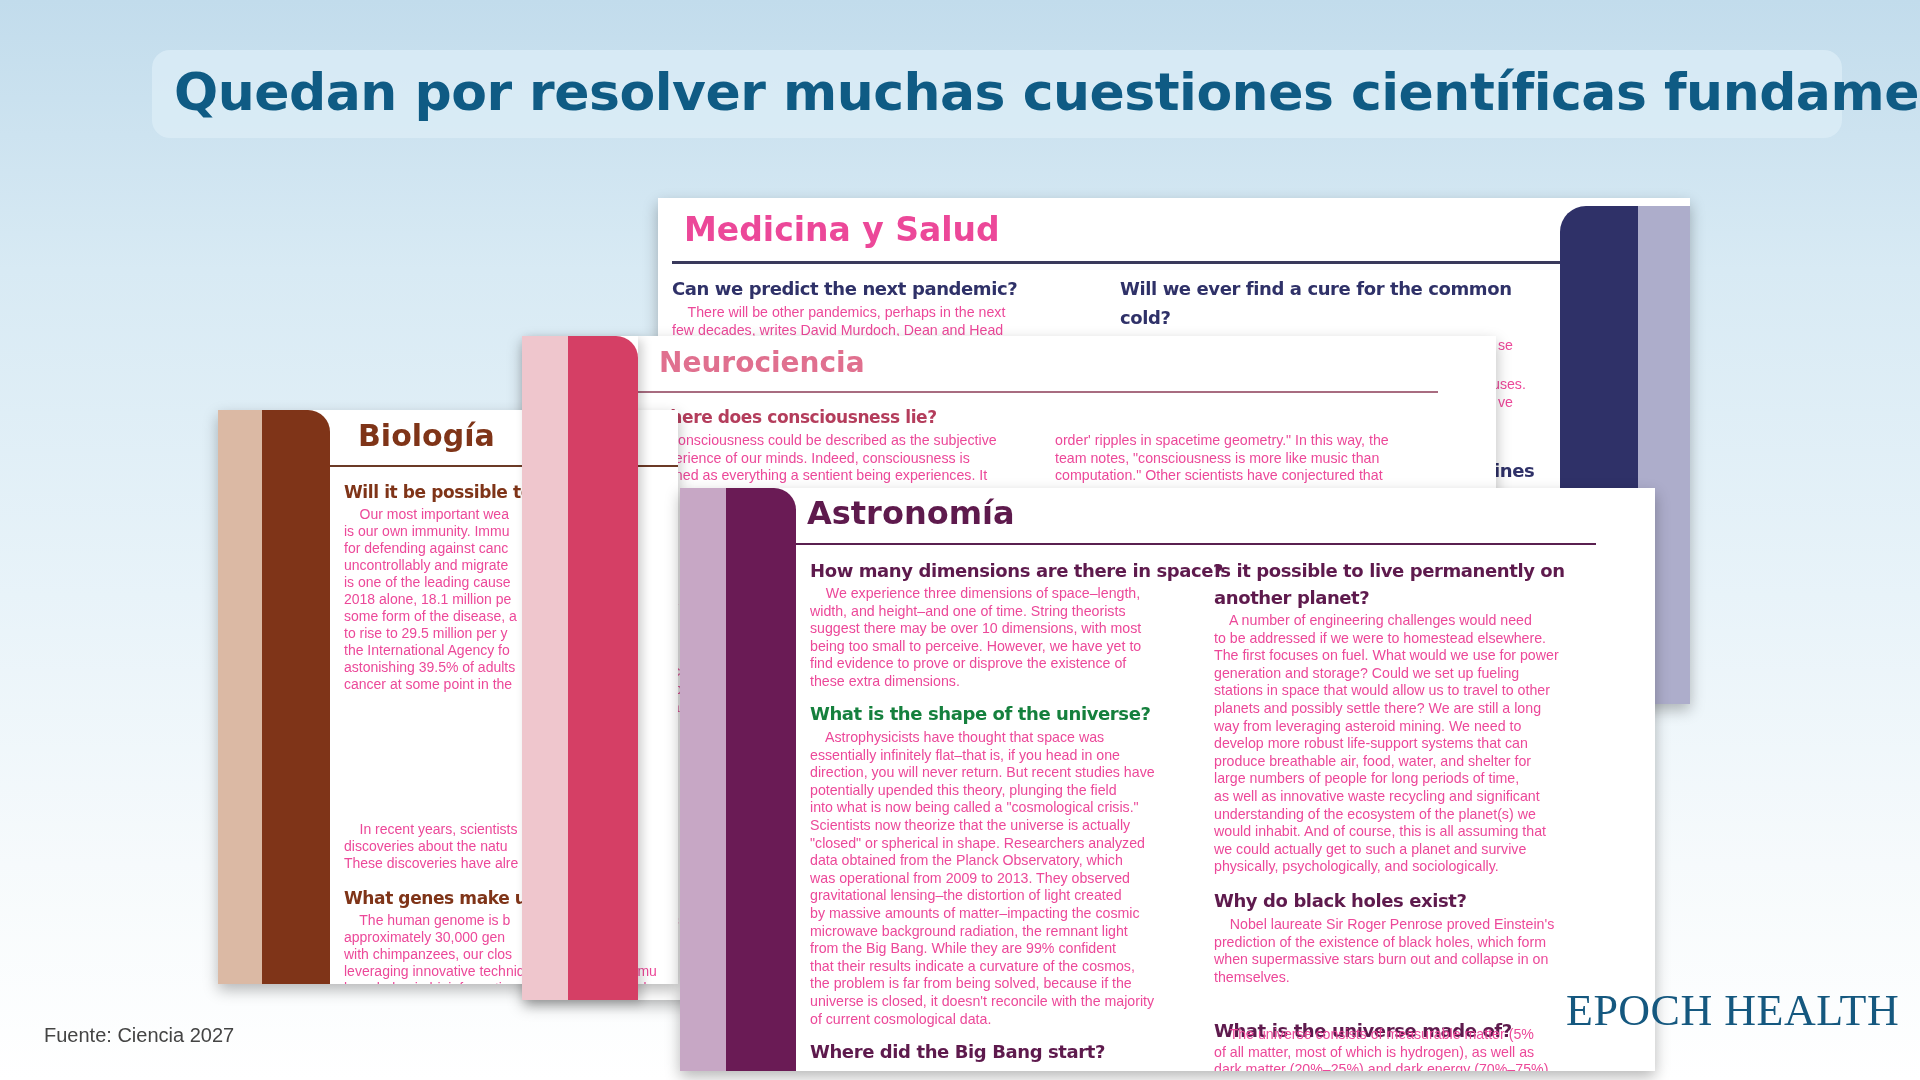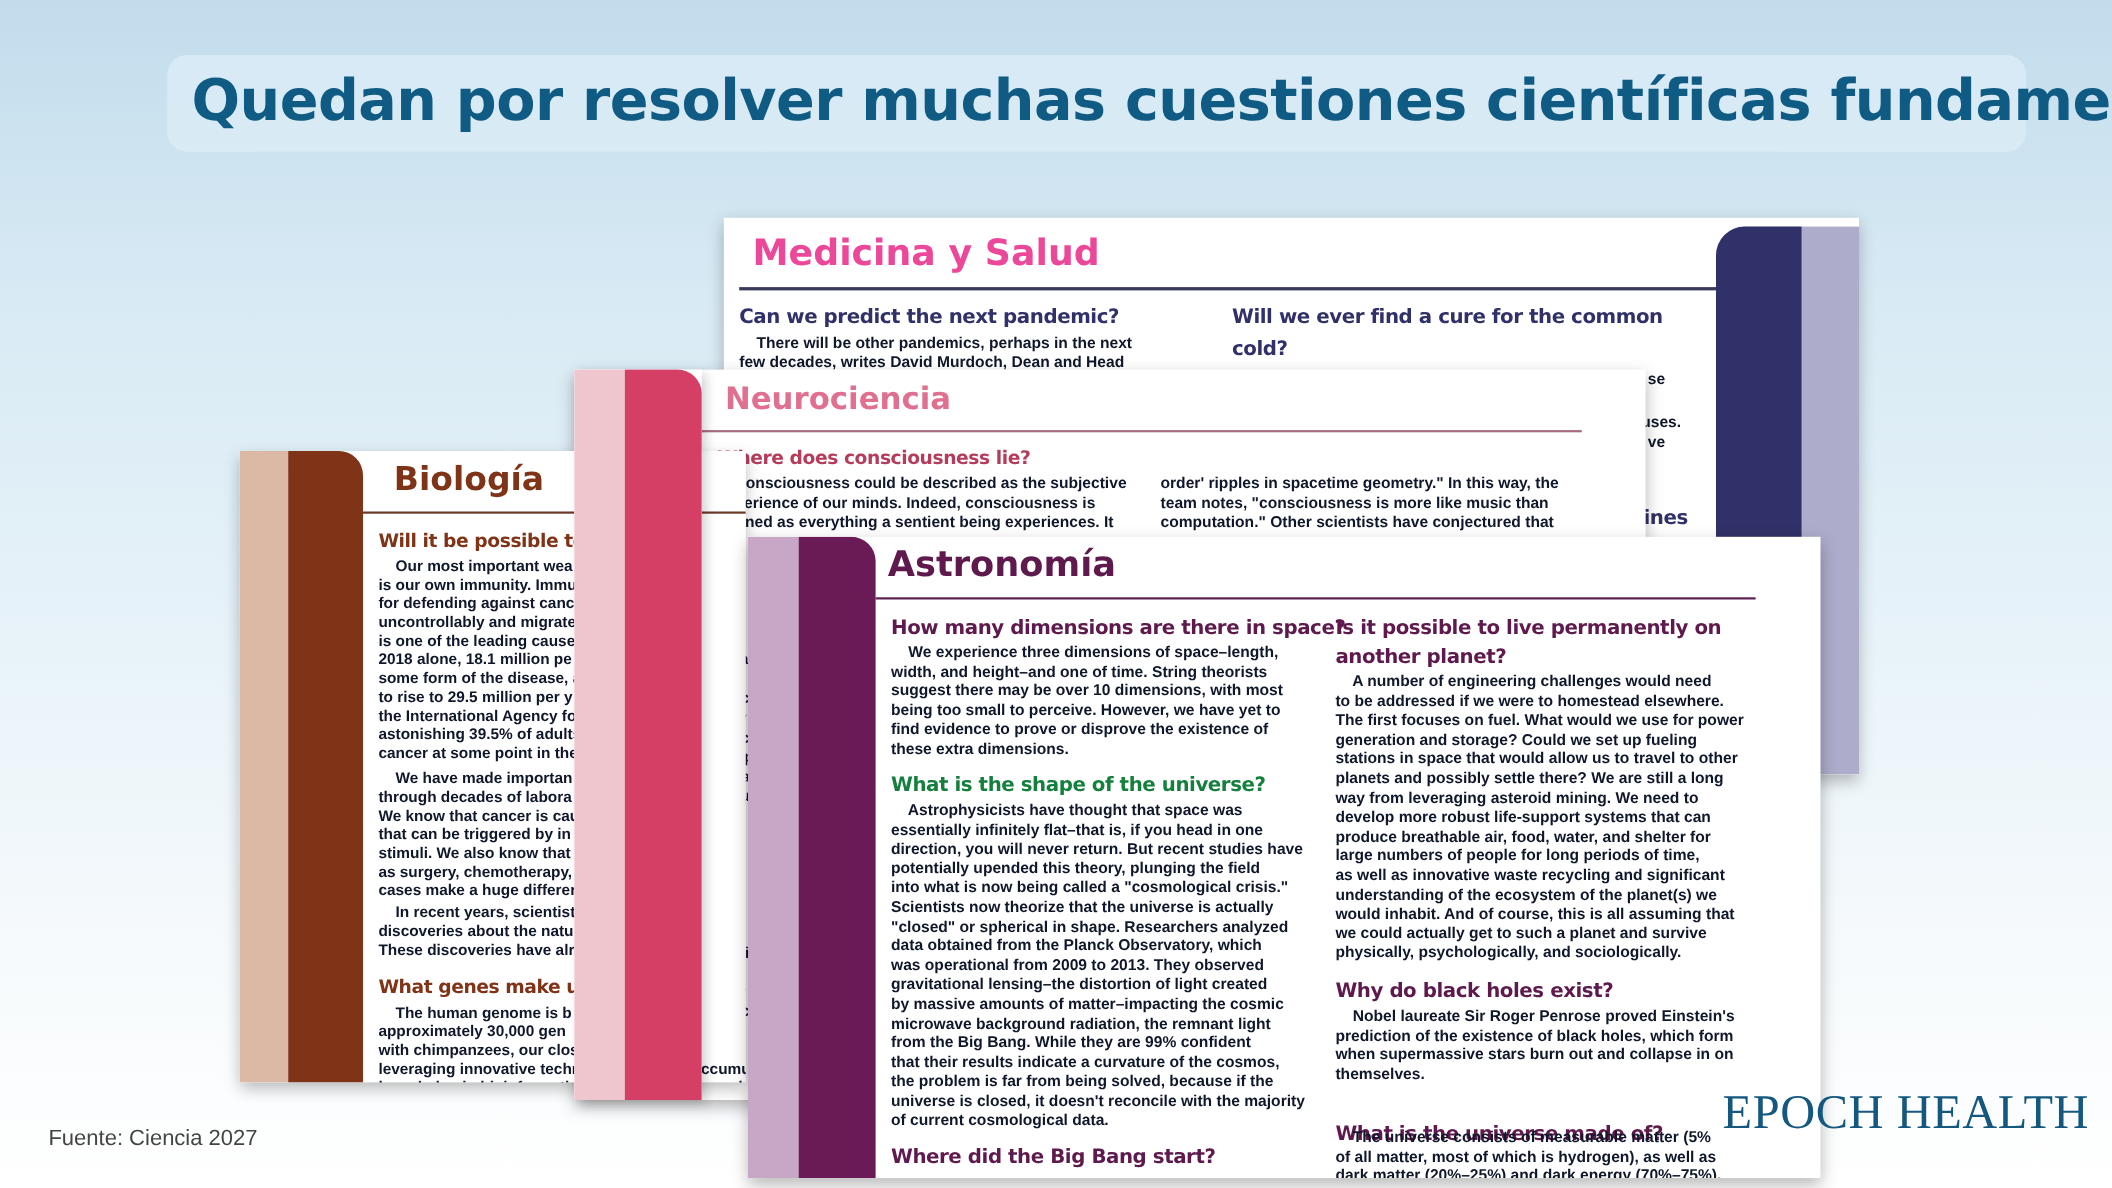--- a/index.html
+++ b/index.html
@@ -8,21 +8,21 @@
     background:linear-gradient(180deg,#c2dcec 0%,#d8eaf4 25%,#e8f3f9 55%,#f6fafc 80%,#ffffff 100%);}
   .title-box{position:absolute;left:152px;top:50px;width:1690px;height:88px;border-radius:18px;
     background:rgba(220,238,247,0.75);}
   .title{position:absolute;left:174px;top:62px;font-size:52px;font-weight:bold;color:#0f5b84;
     font-family:"DejaVu Sans",sans-serif;letter-spacing:-0.5px;white-space:nowrap;}
   .card{position:absolute;background:#fff;overflow:hidden;box-shadow:0 6px 14px rgba(0,0,0,0.28);}
   .bar{position:absolute;top:0;bottom:0;}
   .ctitle{position:absolute;font-weight:bold;font-family:"DejaVu Sans",sans-serif;white-space:nowrap;}
   .rule{position:absolute;height:3px;}
   .q{position:absolute;font-weight:bold;font-size:18px;font-family:"DejaVu Sans",sans-serif;white-space:nowrap;letter-spacing:-0.4px;}
-  .p{position:absolute;font-size:14.2px;line-height:17.6px;color:#0f172a;white-space:pre;font-family:"Liberation Sans",sans-serif;font-weight:bold;}
+  .p{position:absolute;font-size:14.2px;line-height:17.6px;color:#ec4899;white-space:pre;font-family:"Liberation Sans",sans-serif;}
   
   #card-med{left:658px;top:198px;width:1032px;height:506px;}
   
   #card-neuro{left:522px;top:336px;width:974px;height:664px;}
   
   #card-bio{left:218px;top:410px;width:460px;height:574px;}
   
   #card-astro{left:680px;top:488px;width:975px;height:583px;}
   .source{position:absolute;left:44px;top:1024px;font-size:20px;color:#444;}
   .brand{position:absolute;left:1566px;top:985px;font-size:44px;color:#15587f;font-family:"Liberation Serif",serif;letter-spacing:0.5px;white-space:nowrap;}
@@ -99,27 +99,20 @@
 is our own immunity. Immu
 for defending against canc
 uncontrollably and migrate
 is one of the leading cause
 2018 alone, 18.1 million pe
 some form of the disease, a
 to rise to 29.5 million per y
 the International Agency fo
 astonishing 39.5% of adults
 cancer at some point in the</div>
-  <div class="p" style="left:126px;top:289px;line-height:17px;font-size:14px;">    We have made importan
-through decades of labora
-We know that cancer is cau
-that can be triggered by in
-stimuli. We also know that
-as surgery, chemotherapy,
-cases make a huge differer</div>
   <div class="p" style="left:126px;top:411px;line-height:17px;font-size:14px;">    In recent years, scientists
 discoveries about the natu
 These discoveries have alre</div>
   <div class="q" style="left:126px;top:478px;font-size:17px;color:#7f3418;">What genes make us</div>
   <div class="p" style="left:126px;top:502px;line-height:17px;font-size:14px;">    The human genome is b
 approximately 30,000 gen
 with chimpanzees, our clos
 leveraging innovative techniques and vast accumu
 knowledge in bioinformatics, cellular biology, and</div>
 </div>

